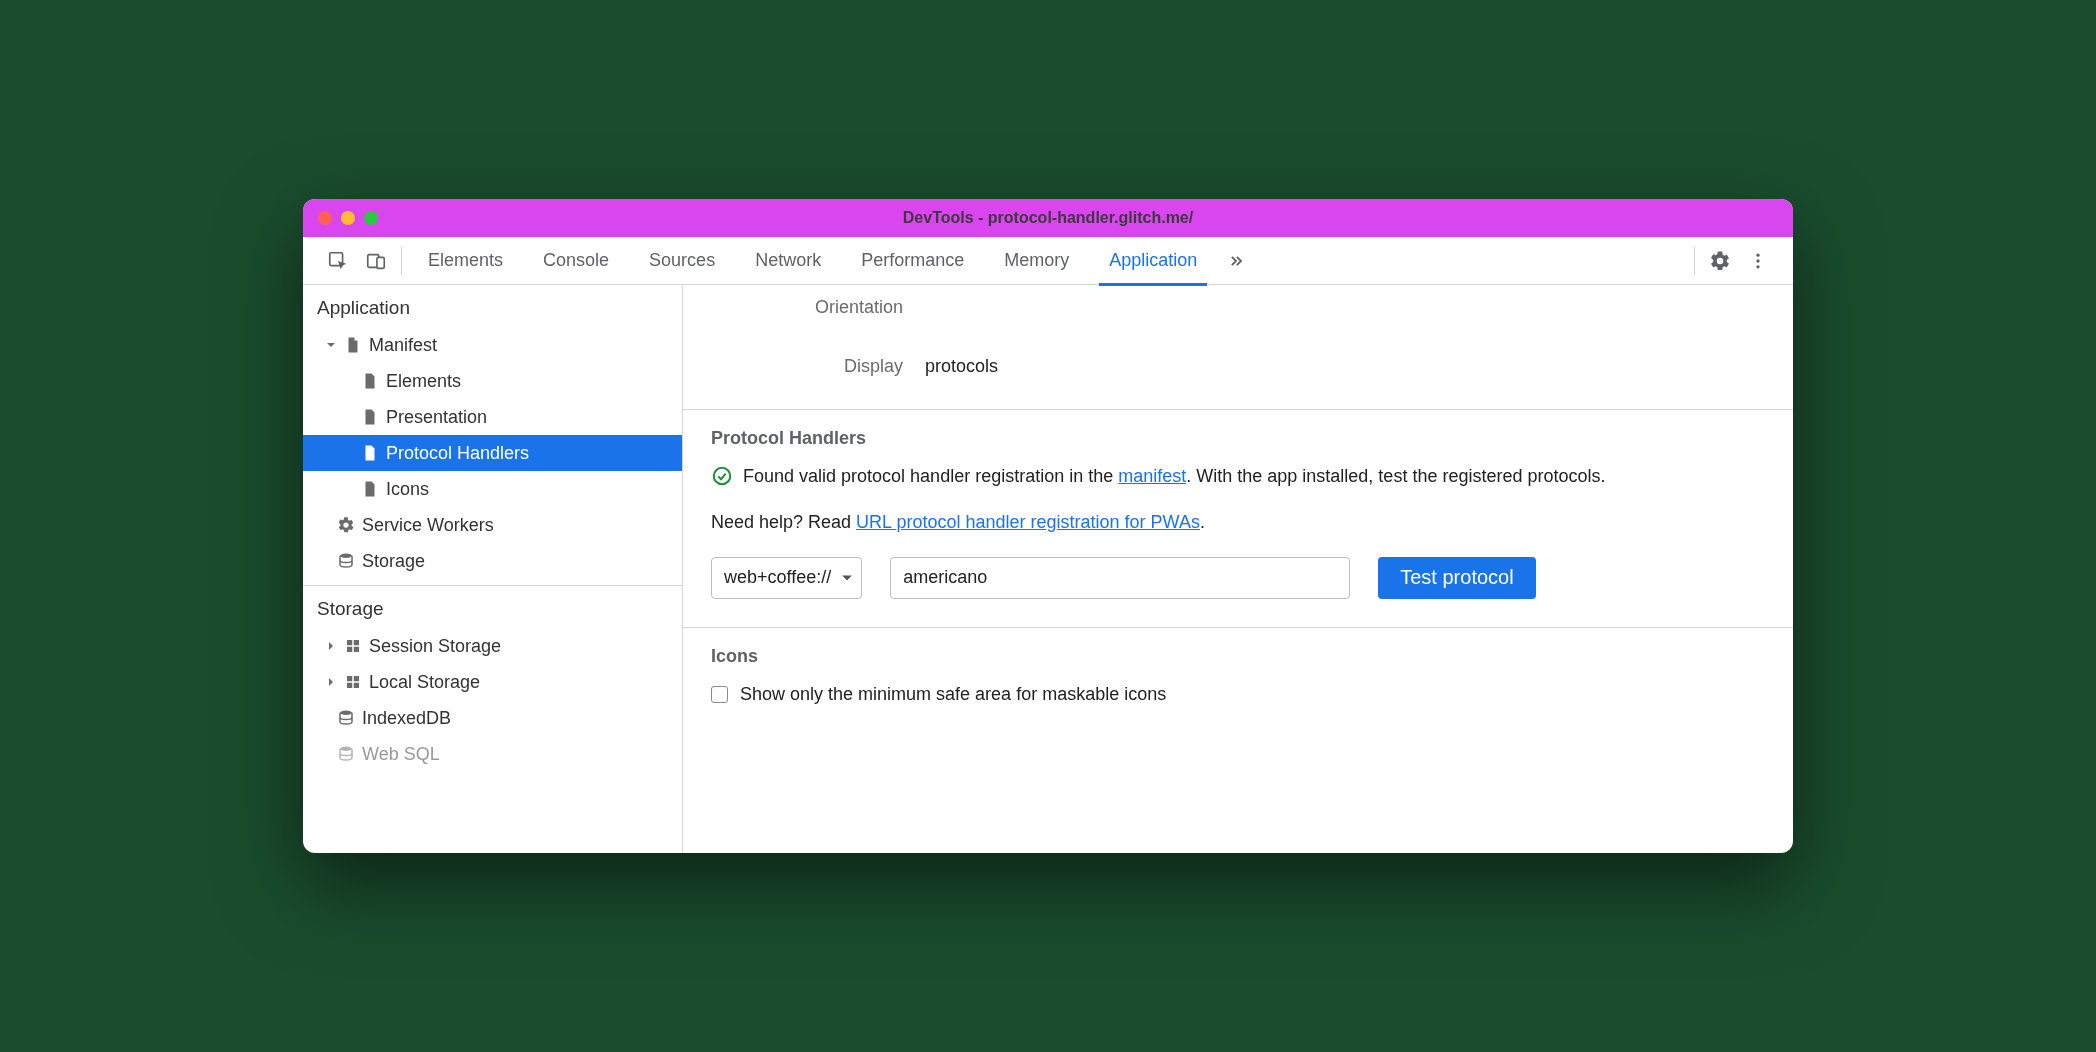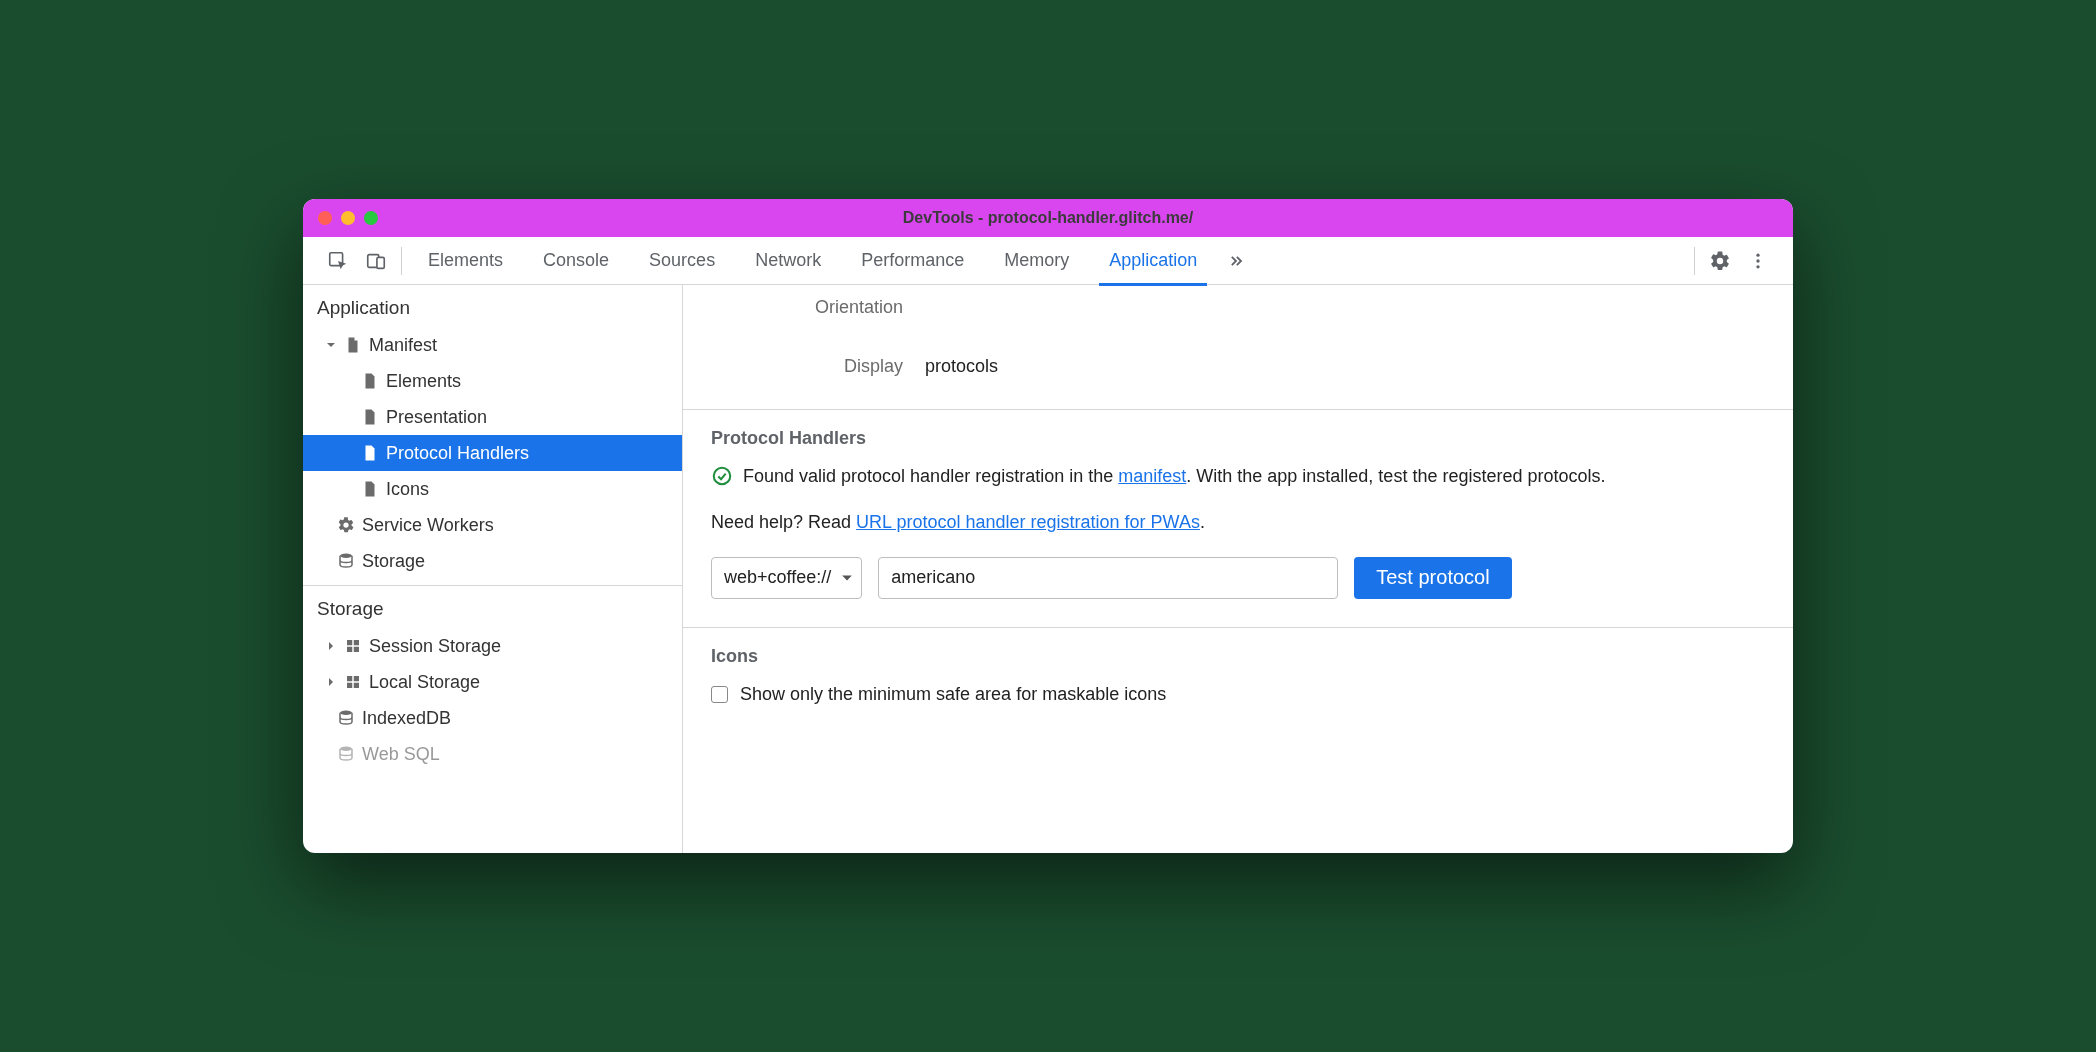--- a/index.html
+++ b/index.html
@@ -100,21 +100,21 @@
 .row-kv .k { width: 220px; text-align: right; color: #6b6b6b; font-size: 18px; }
 .row-kv .v { color: #222; font-size: 18px; }
 .section-title {
   font-size: 18px; font-weight: 700; color: #5f6368;
   padding: 18px 0 14px 28px;
 }
 .section-body { padding: 0 28px; font-size: 18px; color: #222; line-height: 1.55; }
 .status-line { display: flex; align-items: flex-start; gap: 10px; }
 .status-line .check { flex: 0 0 auto; margin-top: 2px; }
 .link { color: #1a73e8; text-decoration: underline; cursor: pointer; }
-.form-row { display: flex; gap: 16px; margin-top: 20px; align-items: center; }
+.form-row { display: flex; gap: 28px; margin-top: 20px; align-items: center; }
 .select-wrap {
   position: relative; display: inline-flex; align-items: center;
   border: 1px solid #bdbdbd; border-radius: 4px; background: #fff;
   height: 42px; padding: 0 30px 0 12px; font-size: 18px;
 }
 .select-wrap .caret { position: absolute; right: 8px; top: 50%; transform: translateY(-50%); color: #555; }
 input.text-input {
   border: 1px solid #bdbdbd; border-radius: 4px; height: 42px;
   padding: 0 12px; font-size: 18px; width: 460px; color: #222;
 }

